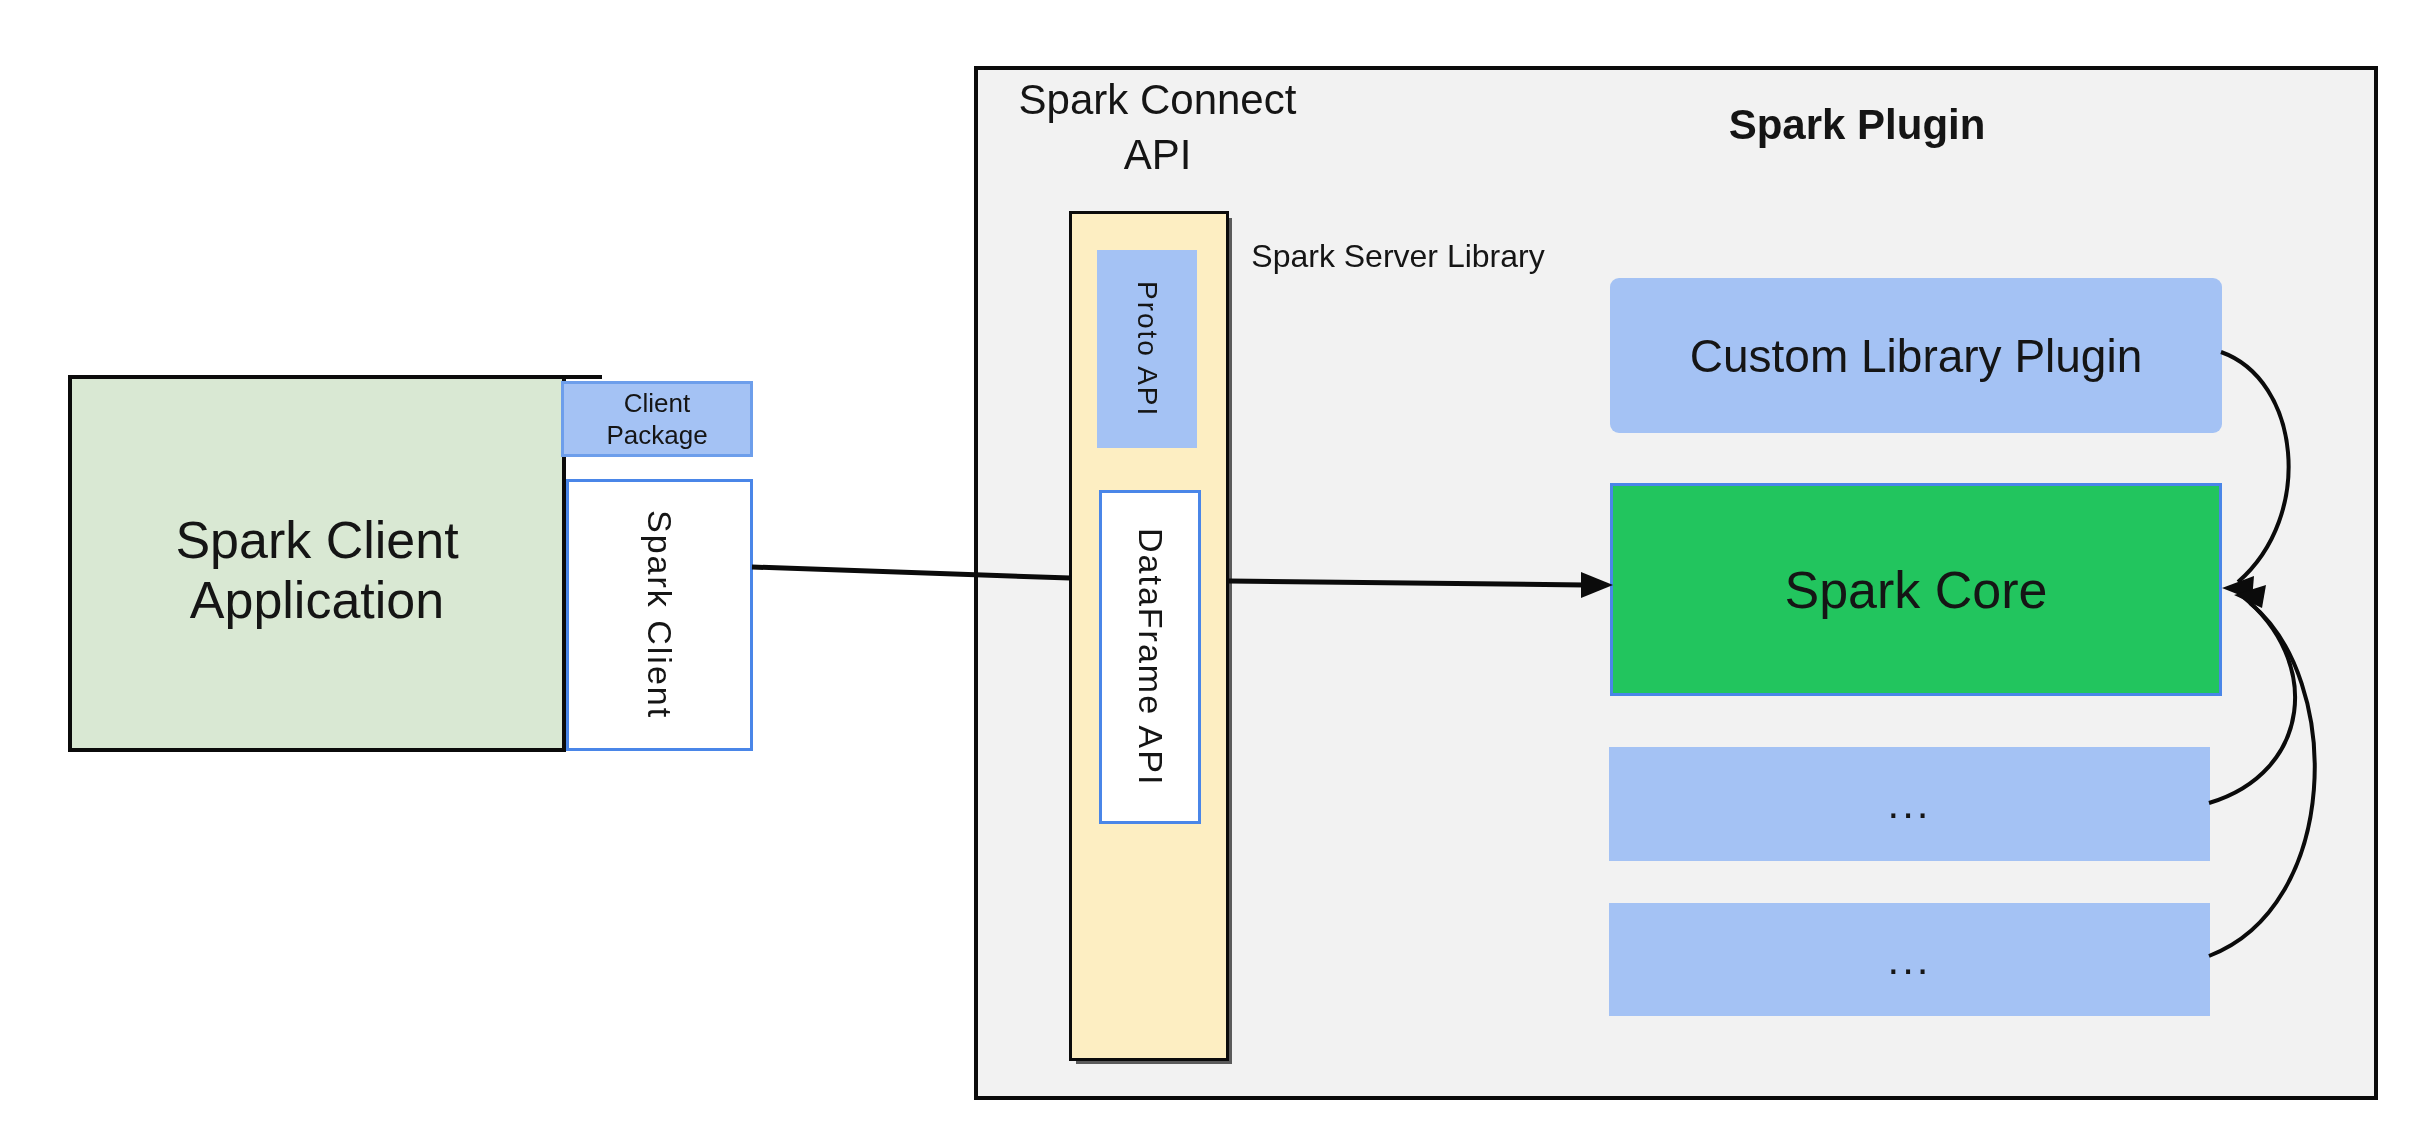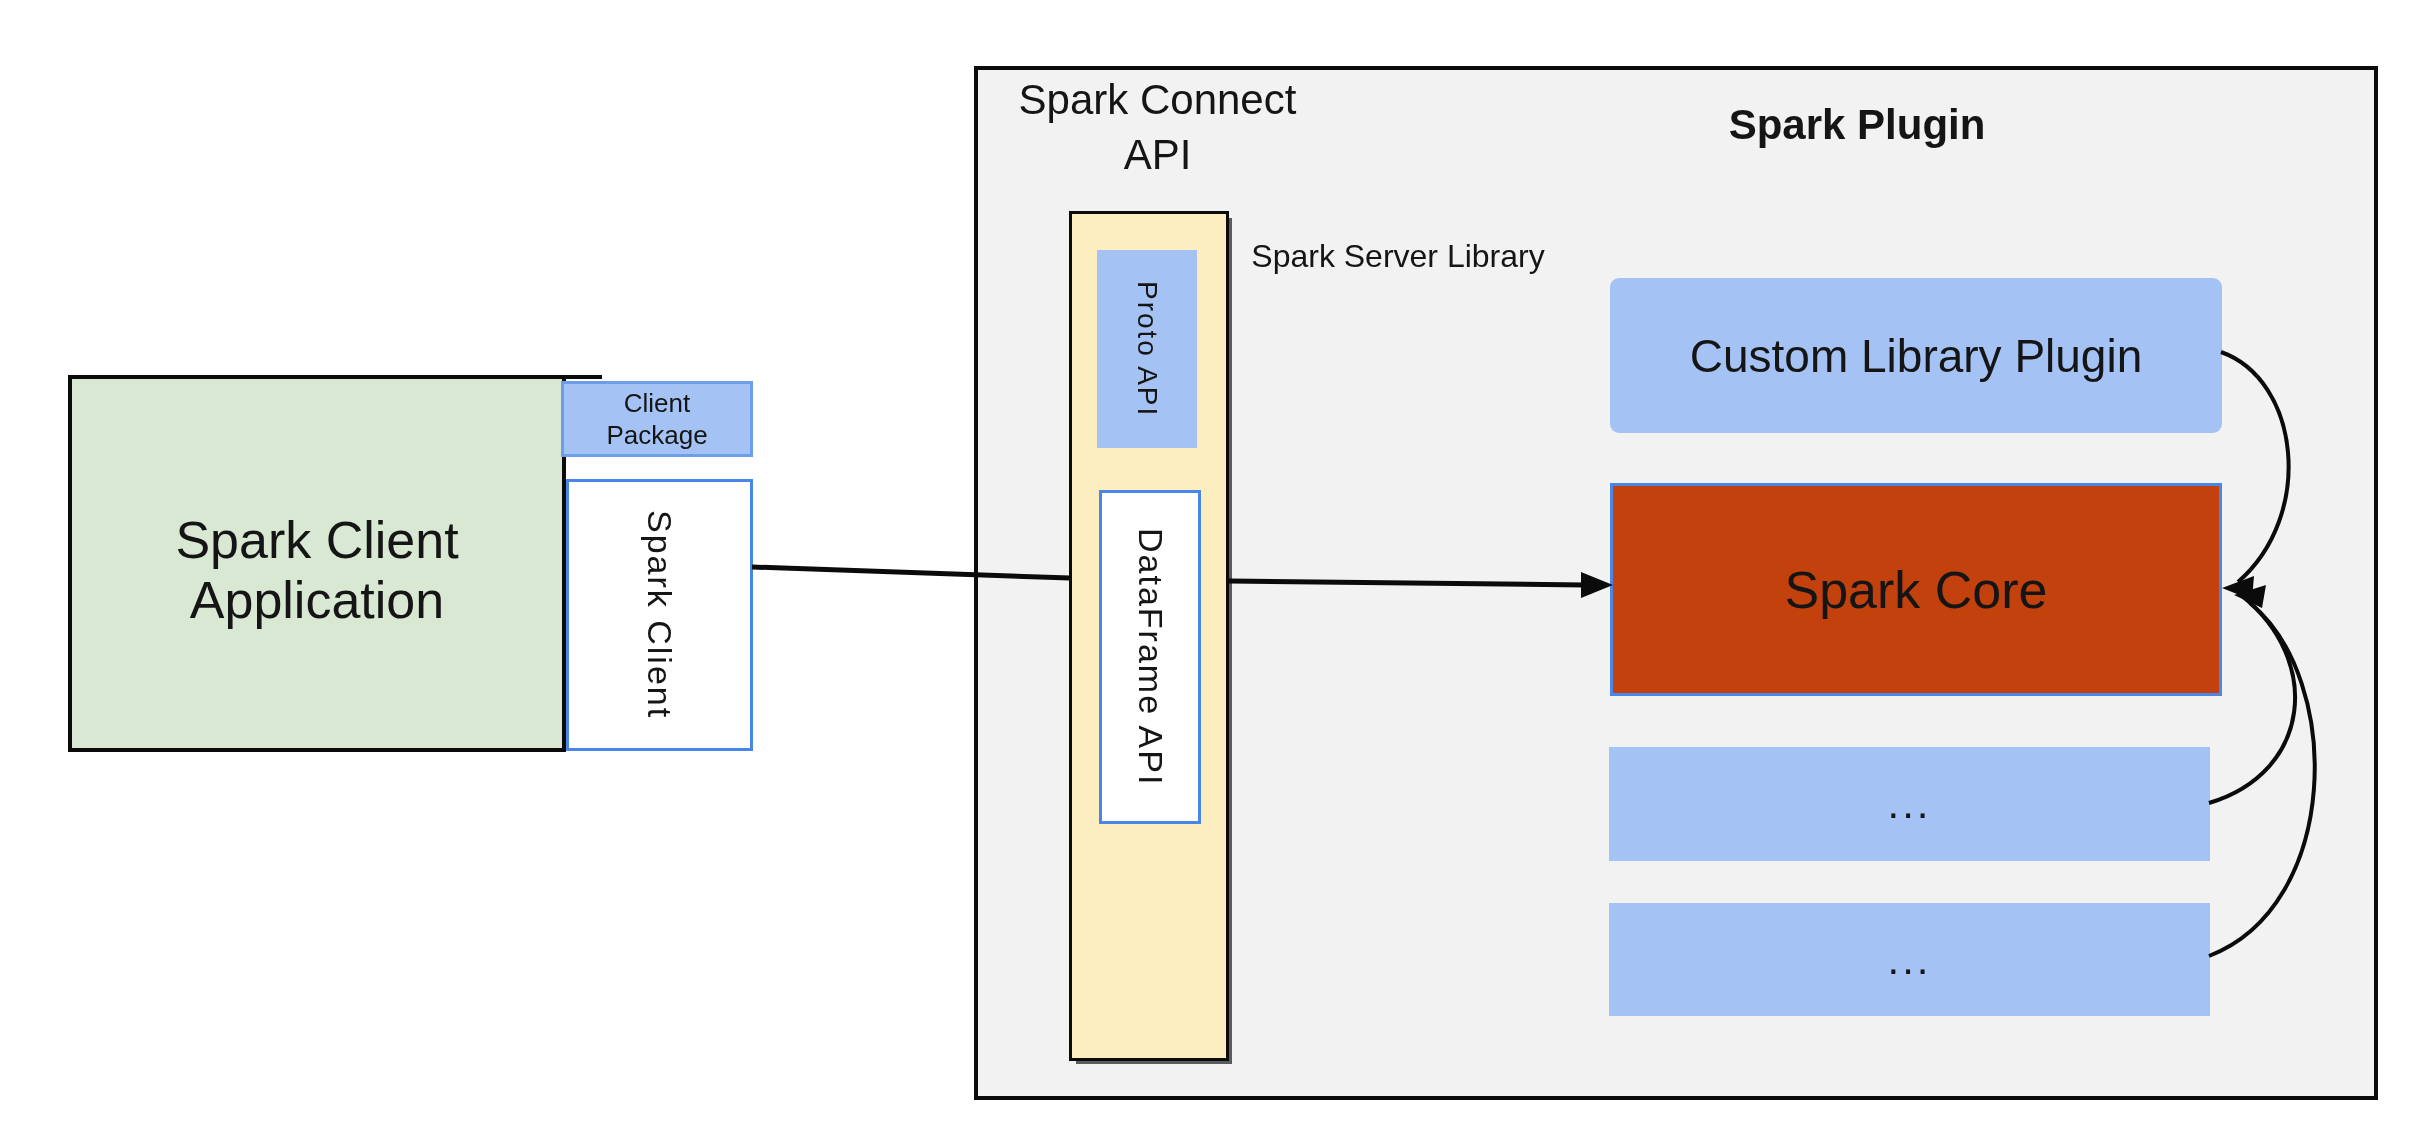--- a/index.html
+++ b/index.html
@@ -46,21 +46,21 @@
     background:var(--box_blue); font-size:28px; }
   .dataframe-box { left:1099px; top:490px; width:102px; height:334px;
     background:#ffffff; border:3px solid var(--accent_blue); font-size:34px; }
   .library-label { left:1248px; top:236px; width:300px; font-size:32px;
     line-height:1.28; text-align:center; }
 
   
   .plugin-box { left:1610px; top:278px; width:612px; height:155px;
     background:var(--box_blue); font-size:46px;border-radius:9px; }
   .core-box { left:1610px; top:483px; width:612px; height:213px;
-    background:#c2410c; border:3px solid var(--accent_blue); font-size:52px; }
+    background:#22c55e; border:3px solid var(--accent_blue); font-size:52px; }
   .dots-box1 { left:1609px; top:747px; width:601px; height:114px;
     background:var(--box_blue); font-size:42px; letter-spacing:3px; }
   .dots-box2 { left:1609px; top:903px; width:601px; height:113px;
     background:var(--box_blue); font-size:42px; letter-spacing:3px; }
 
   svg.arrows { position:absolute; left:0; top:0; width:2435px; height:1135px;
     z-index:20; color:var(--ink); pointer-events:none; }
   .layer { z-index:5; }
   .layer2 { z-index:8; }
 </style>

